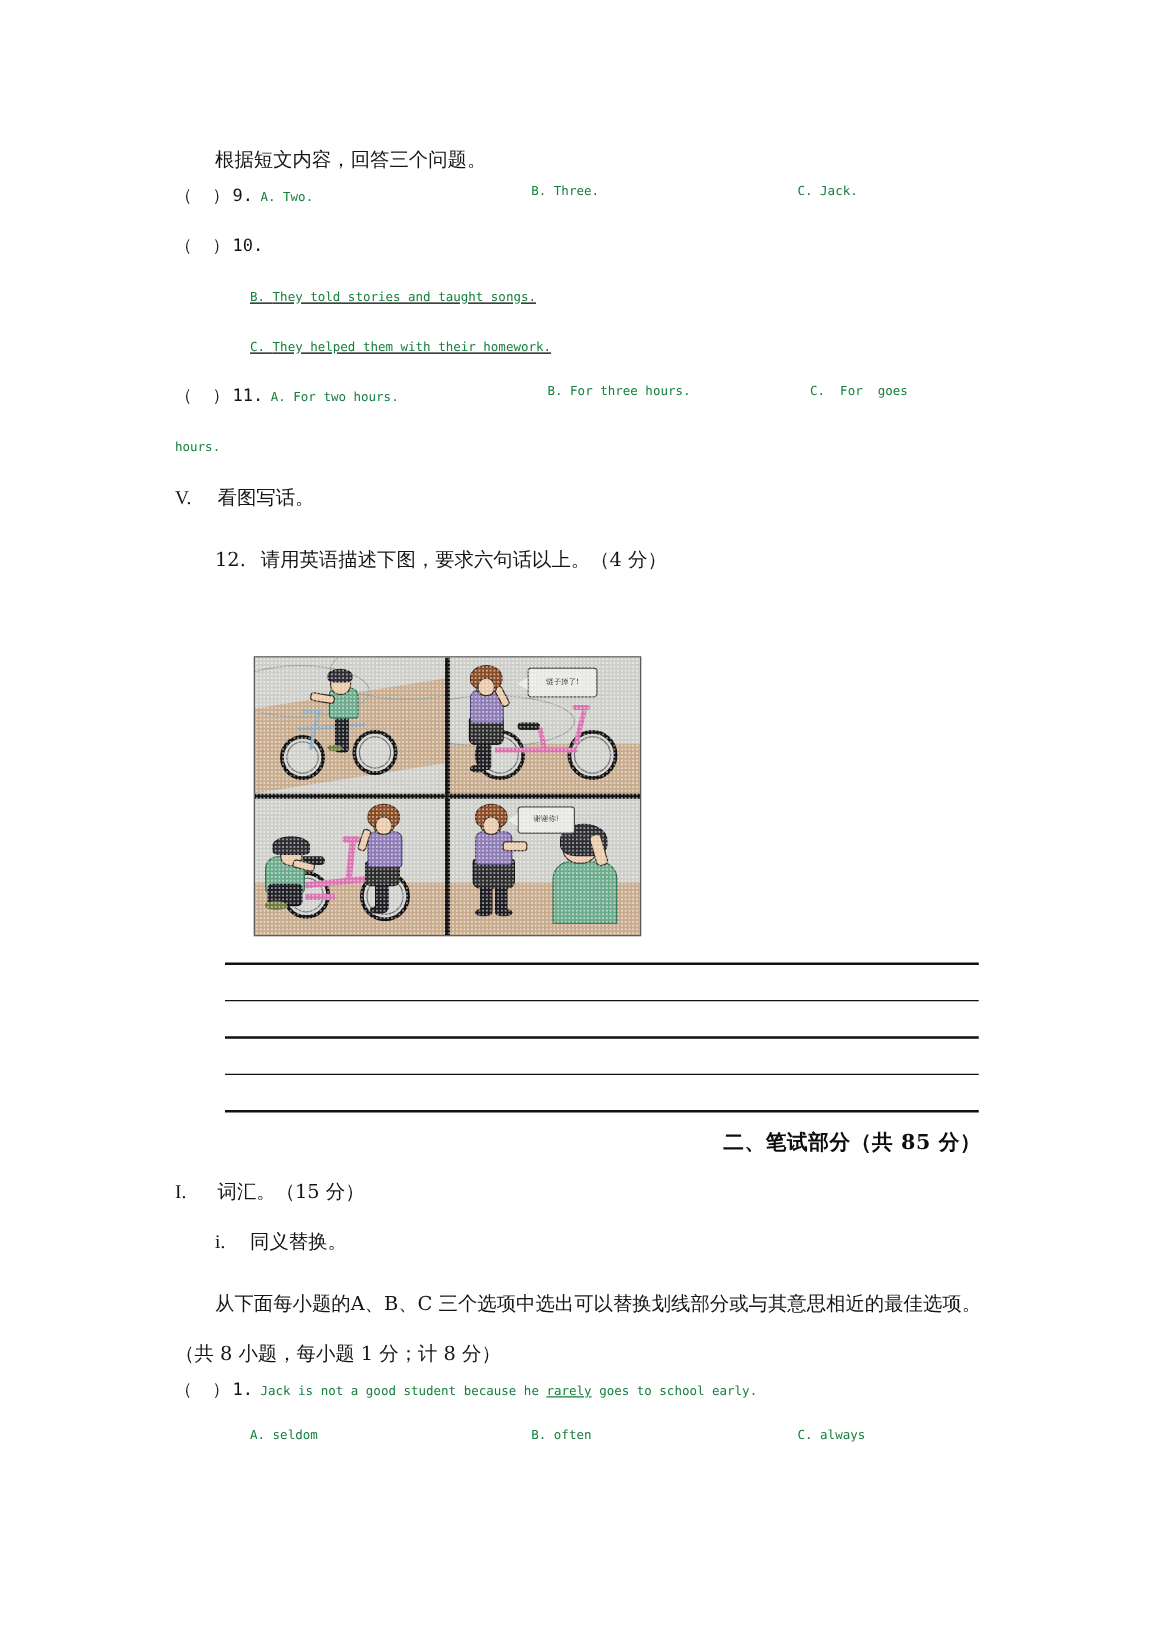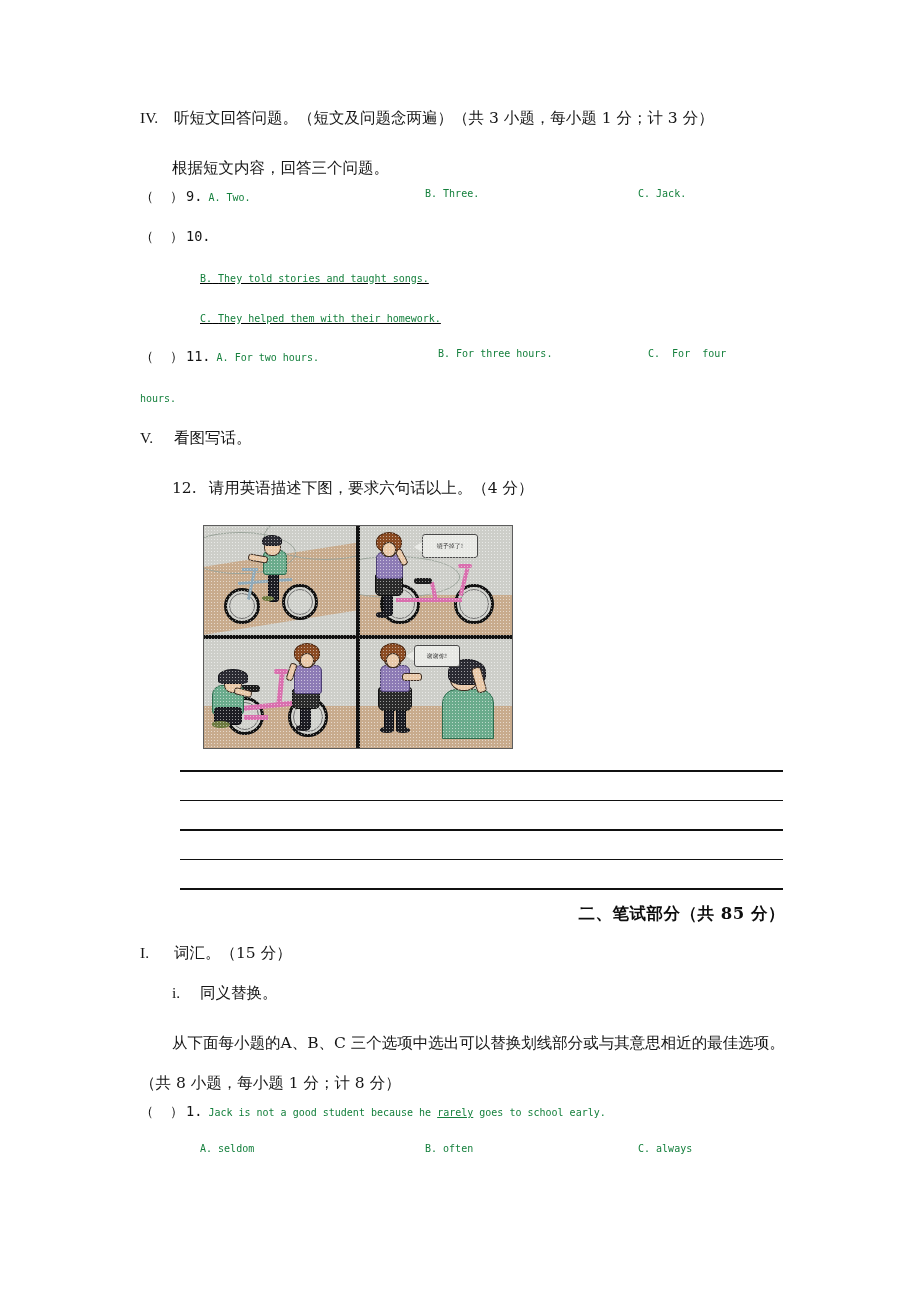--- a/index.html
+++ b/index.html
@@ -262,24 +262,20 @@
     color: #0d0d0d;
     letter-spacing: 0.5px;
   }
 </style>
 </head>
 <body>
 
 <div id="page">
   <div class="content">
 
-    <div class="row sec-line">
-      <span class="sec-num">IV.</span>
-      <span class="sec-body">听短文回答问题。（短文及问题念两遍）（共 3 小题，每小题 1 分；计 3 分）</span>
-    </div>
 
     <div class="row indent1 cn">根据短文内容，回答三个问题。</div>
 
     <div class="row mc">
       <span class="mc-brackets">（  ）</span>
       <span class="mc-num">9.</span>
       <span class="opt opt-a"><span>A.</span>&nbsp;<span>Two.</span></span>
       <span class="opt col-b"><span>B.</span>&nbsp;<span>Three.</span></span>
       <span class="opt col-c"><span>C.</span>&nbsp;<span>Jack.</span></span>
     </div>
@@ -293,21 +289,21 @@
     </div>
     <div class="row indent2">
       <span class="opt"><span>C.</span>&nbsp;<span>They helped them with their homework.</span></span>
     </div>
 
     <div class="row mc">
       <span class="mc-brackets">（  ）</span>
       <span class="mc-num">11.</span>
       <span class="opt opt-a"><span>A.</span>&nbsp;<span>For two hours.</span></span>
       <span class="opt col-b2"><span>B.</span>&nbsp;<span>For three hours.</span></span>
-      <span class="opt col-c2"><span>C.</span>&nbsp;&nbsp;<span>For  four</span></span>
+      <span class="opt col-c2"><span>C.</span>&nbsp;&nbsp;<span>For  goes</span></span>
     </div>
     <div class="row">
       <span class="opt">hours.</span>
     </div>
 
     <div class="row sec-line">
       <span class="sec-num">V.</span>
       <span class="sec-body">看图写话。</span>
     </div>
 

